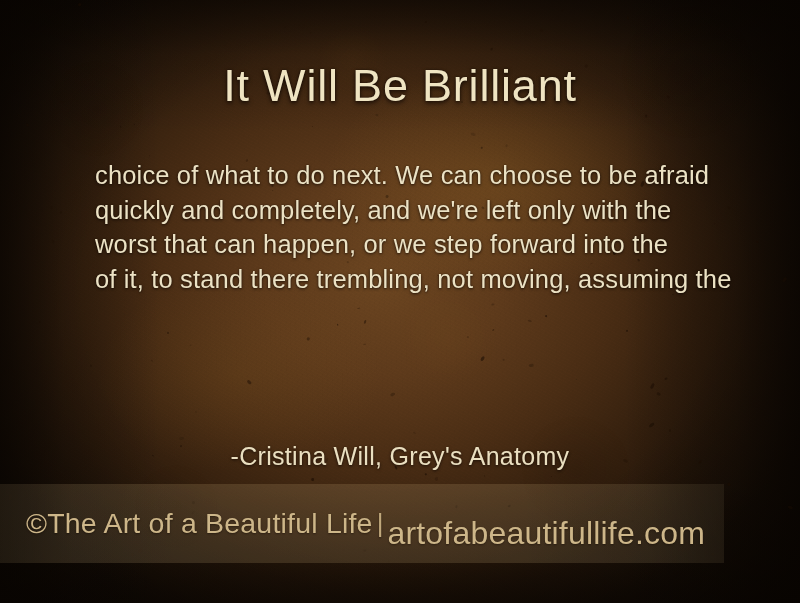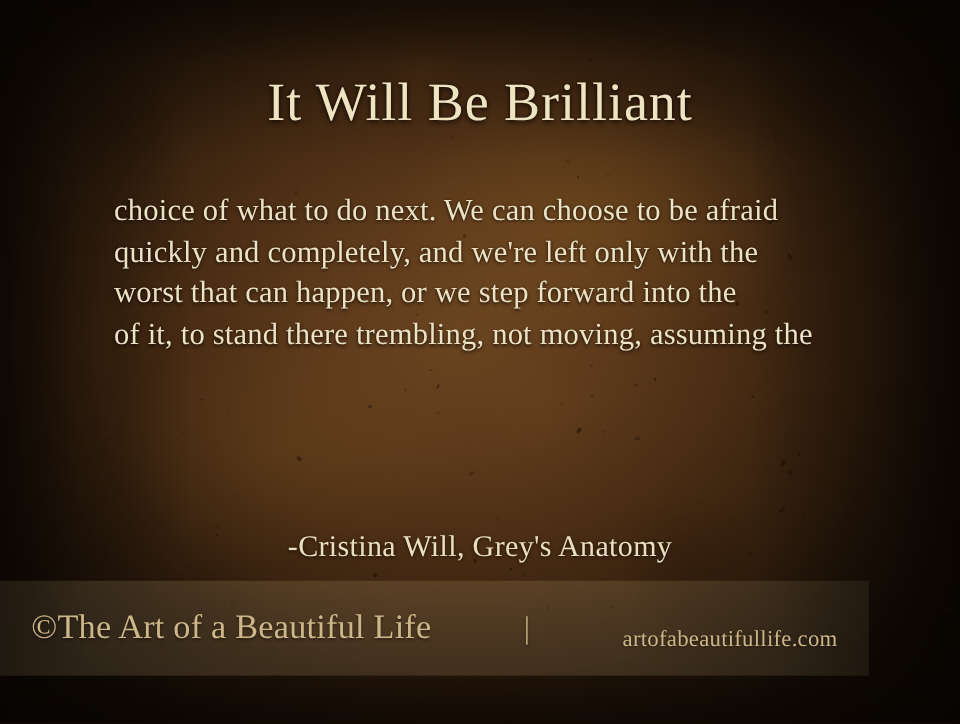--- a/index.html
+++ b/index.html
@@ -7,21 +7,21 @@
     margin: 0;
     padding: 0;
     background: #000;
   }
 
   #poster {
     position: relative;
     width: 800px;
     height: 603px;
     overflow: hidden;
-    font-family: Liberation Serif, serif;
+    font-family: Liberation Sans, sans-serif;
     
     background-color: #3a2411;
     isolation: isolate;
   }
 
   
   .bg-base {
     position: absolute;
     inset: 0;
     background:
@@ -203,21 +203,21 @@
     letter-spacing: 0.2px;
     white-space: nowrap;
   }
   .footer-sep {
     font-size: 26px;
     color: #c0a87c;
     padding: 0 4px;
     user-select: none;
   }
   .footer-url {
-    font-size: 19px;
+    font-size: 32px;
     letter-spacing: 0.2px;
     white-space: nowrap;
     margin-top: 19px;
   }
 </style>
 </head>
 <body>
 
 <div id="poster">
 

